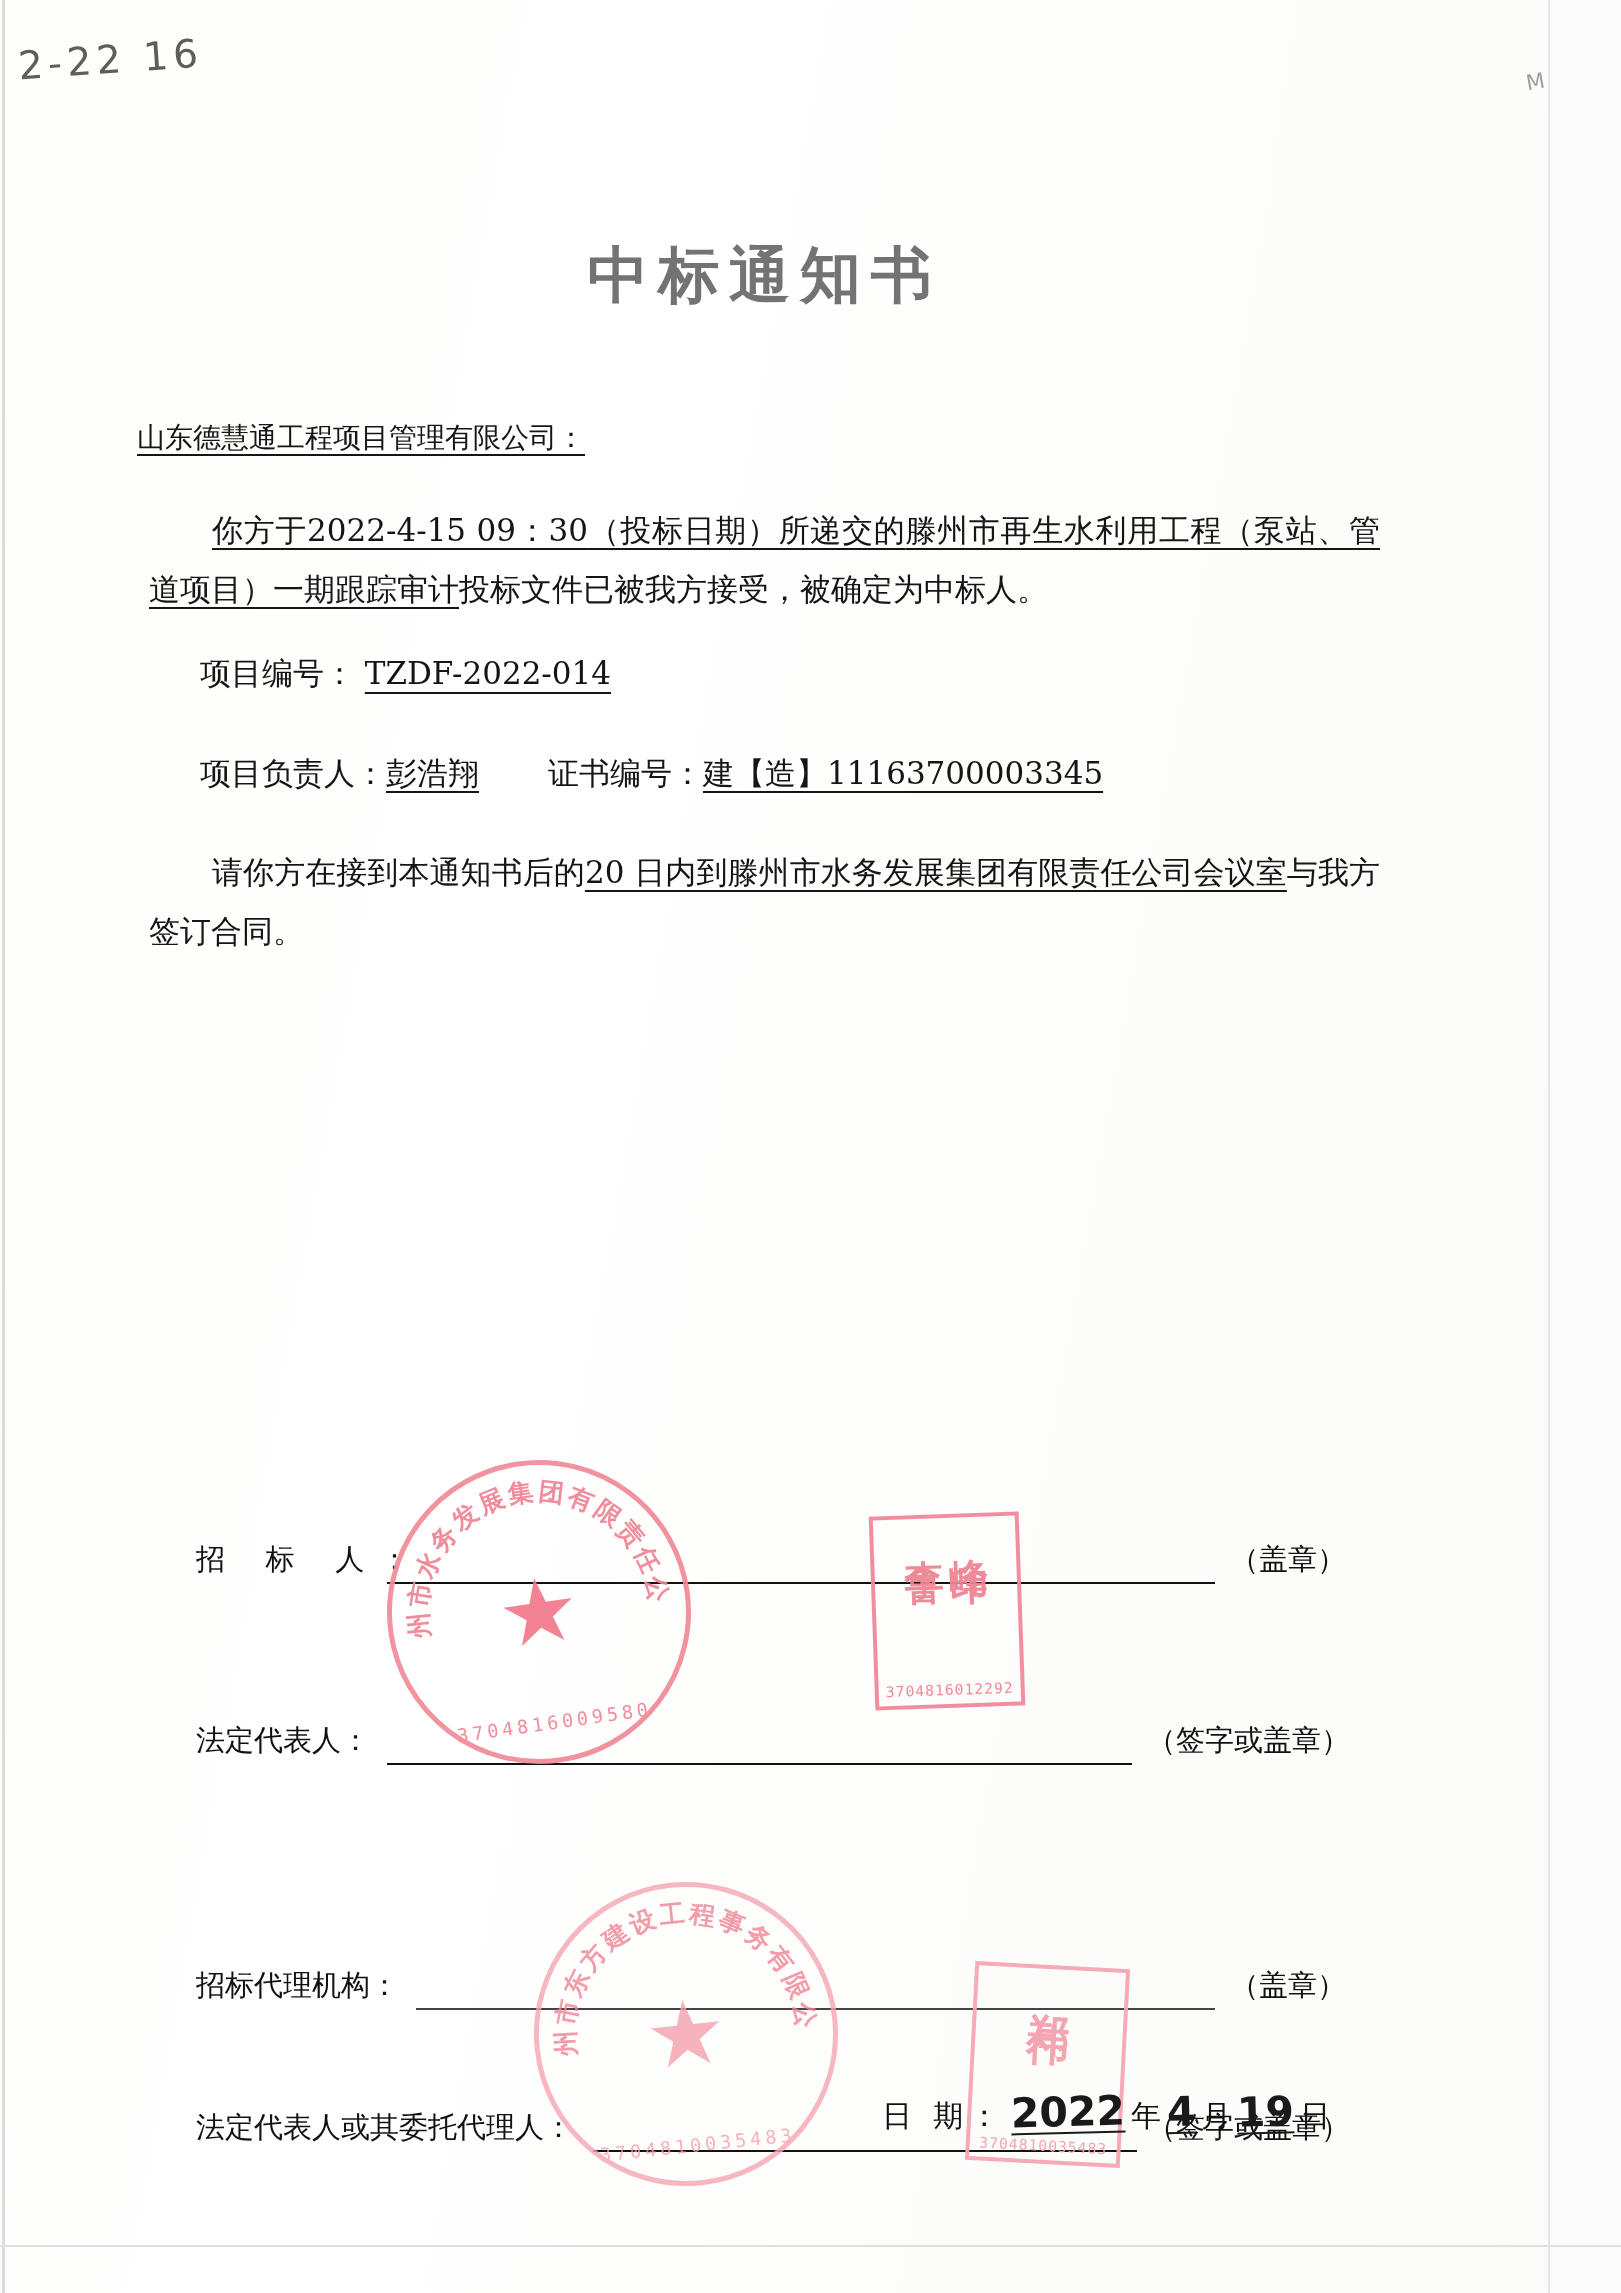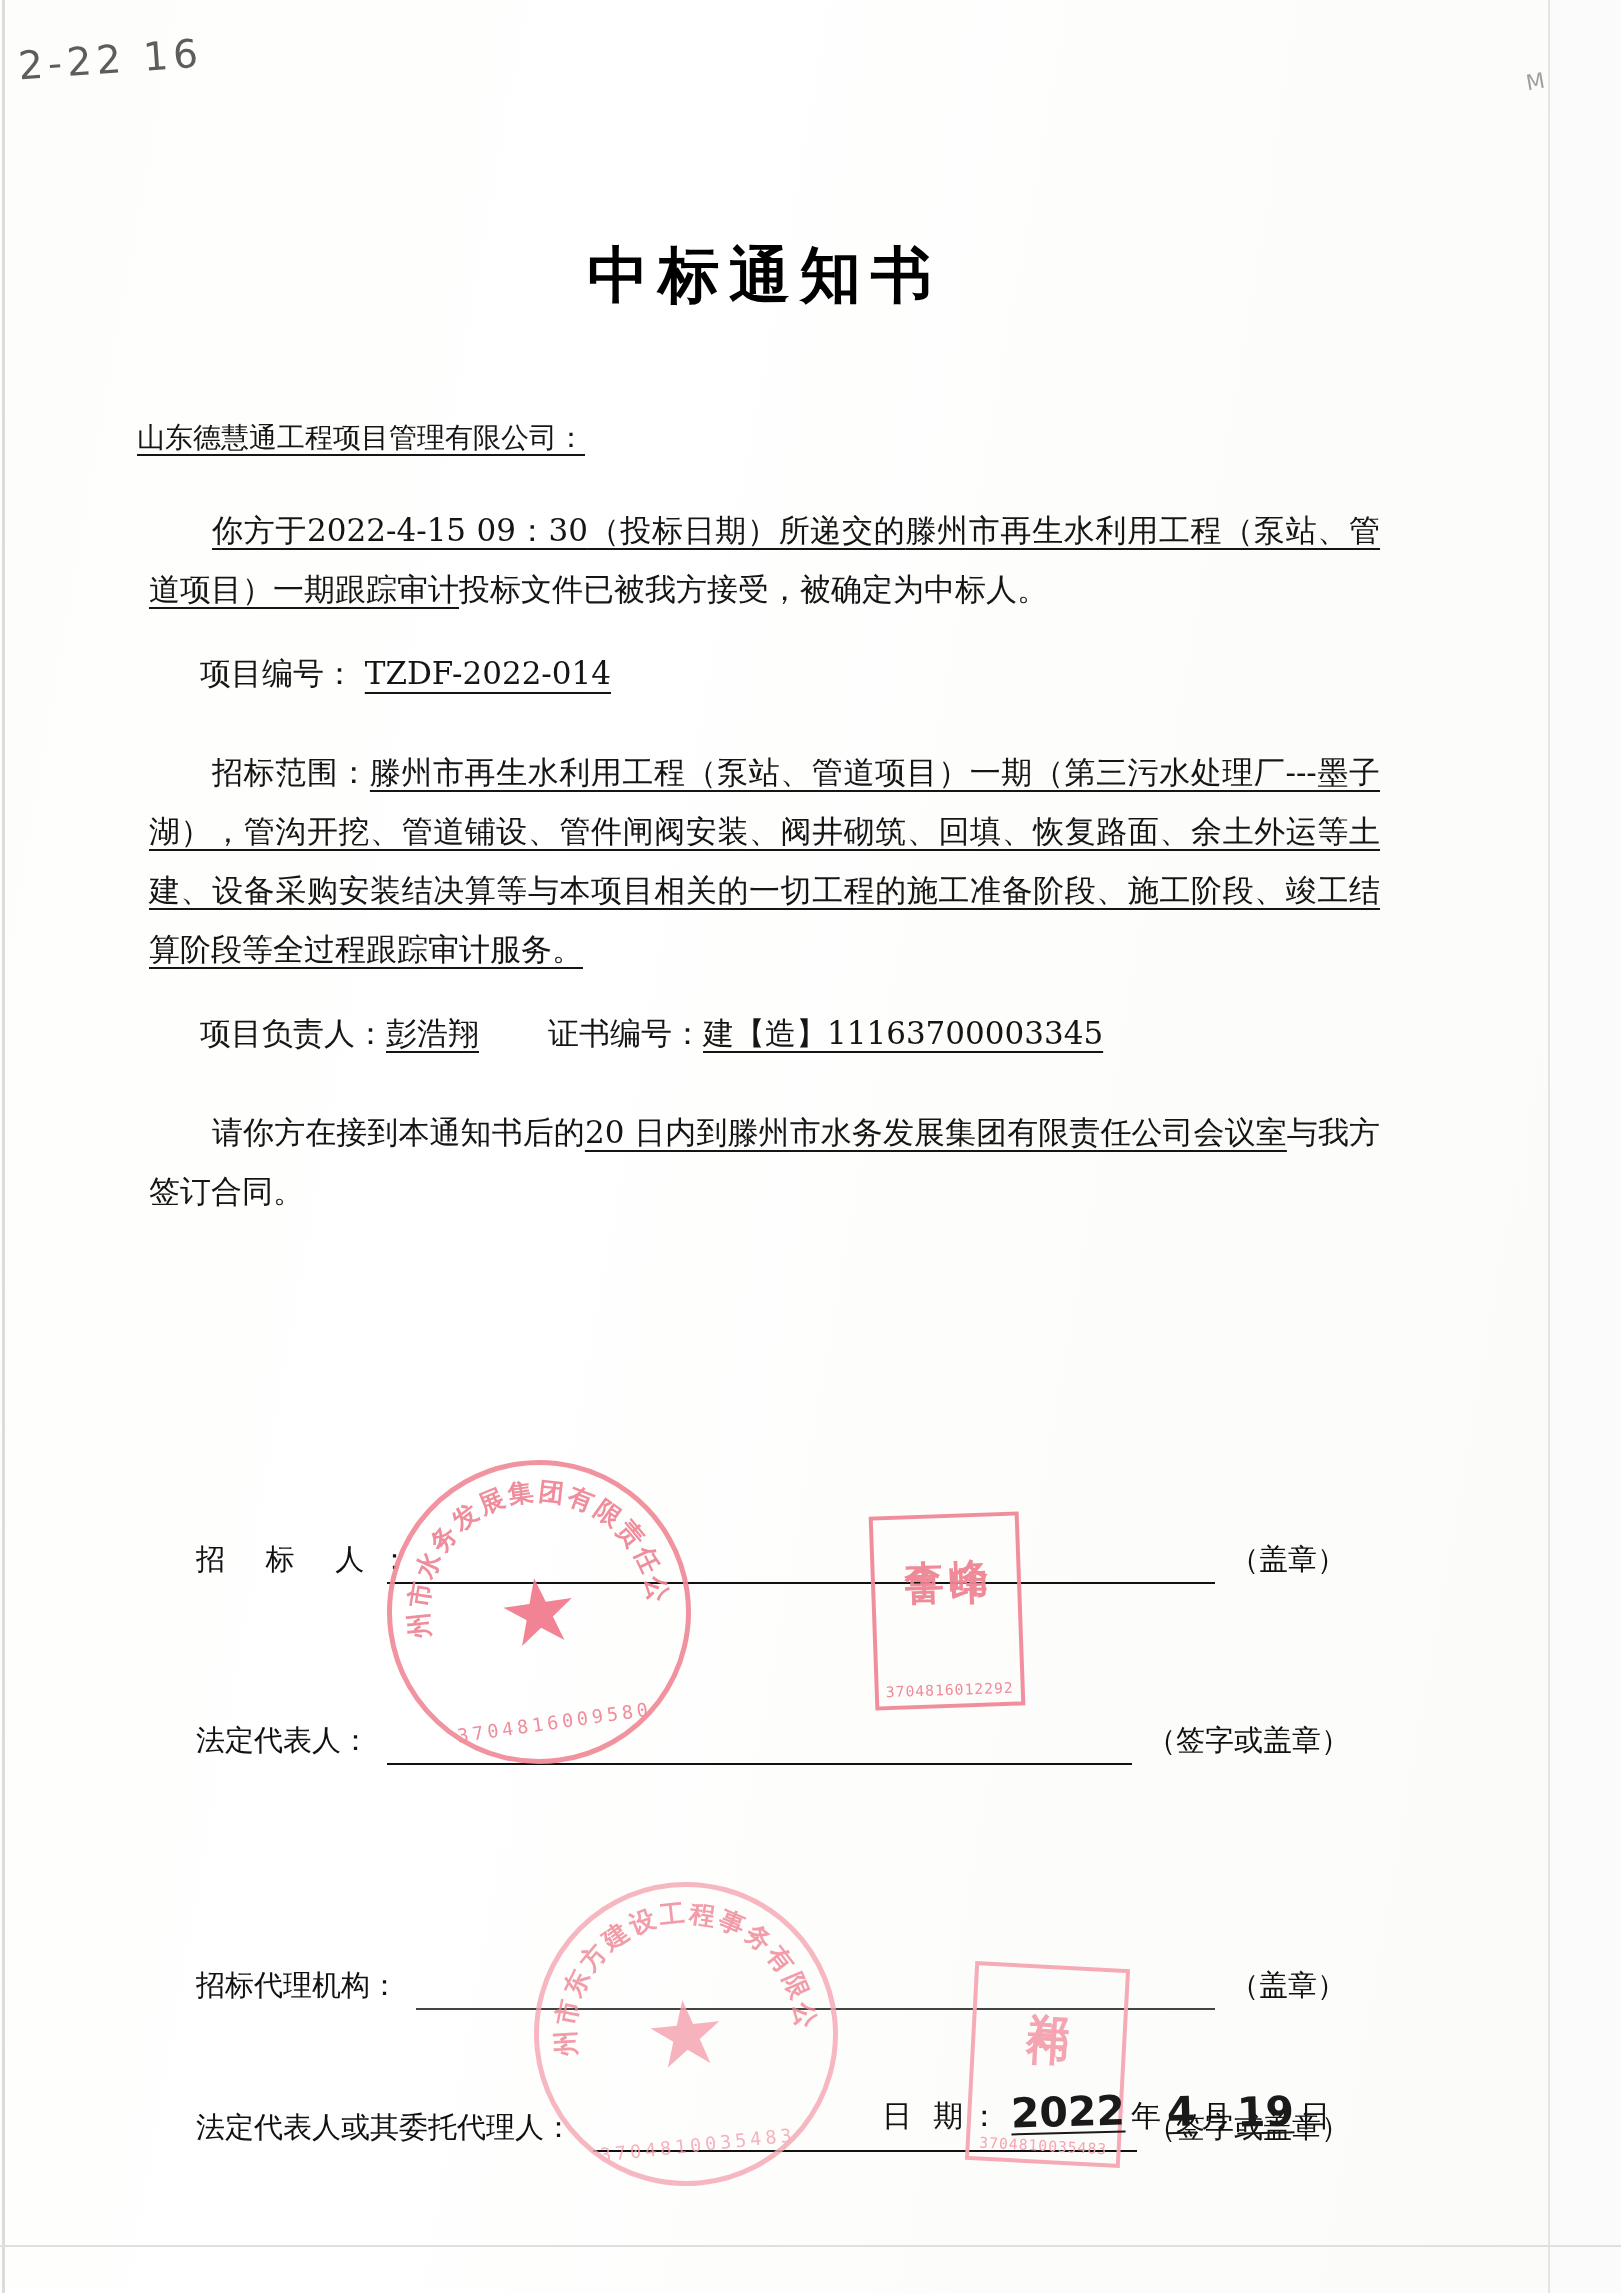--- a/index.html
+++ b/index.html
@@ -72,21 +72,21 @@
   .doc-title {
     position: absolute;
     left: 0;
     top: 235px;
     width: 1529px;
     text-align: center;
     font-family: "DejaVu Serif", "Liberation Serif", serif;
     font-size: 61px;
     font-weight: bold;
     letter-spacing: 9.8px;
-    color: #000000;
+    color: #737373;
   }
   .content {
     position: absolute;
     left: 137px;
     top: 407px;
     width: 1255px;
     font-size: 31px;
     line-height: 59px;
     color: #151515;
   }
@@ -277,23 +277,20 @@
 
     <p class="kv">
       <span>项目编号：</span><span class="val">TZDF-2022-014</span>
     </p>
 
     <div class="block-gap"></div>
 
 
     <div class="block-gap"></div>
 
-    <p class="para">
-      <span>招标范围：</span><span class="ul">滕州市再生水利用工程（泵站、管道项目）一期（第三污水处理厂---墨子湖），管沟开挖、管道铺设、管件闸阀安装、阀井砌筑、回填、恢复路面、余土外运等土建、设备采购安装结决算等与本项目相关的一切工程的施工准备阶段、施工阶段、竣工结算阶段等全过程跟踪审计服务。</span>
-    </p>
 
 
     <div class="block-gap"></div>
 
     <p class="manager-row">
       <span>项目负责人：</span><span class="val ul">彭浩翔</span><span class="gap"></span><span>证书编号：</span><span class="val ul">建【造】11163700003345</span>
     </p>
 
     <div class="block-gap"></div>
     <div class="block-gap"></div>

